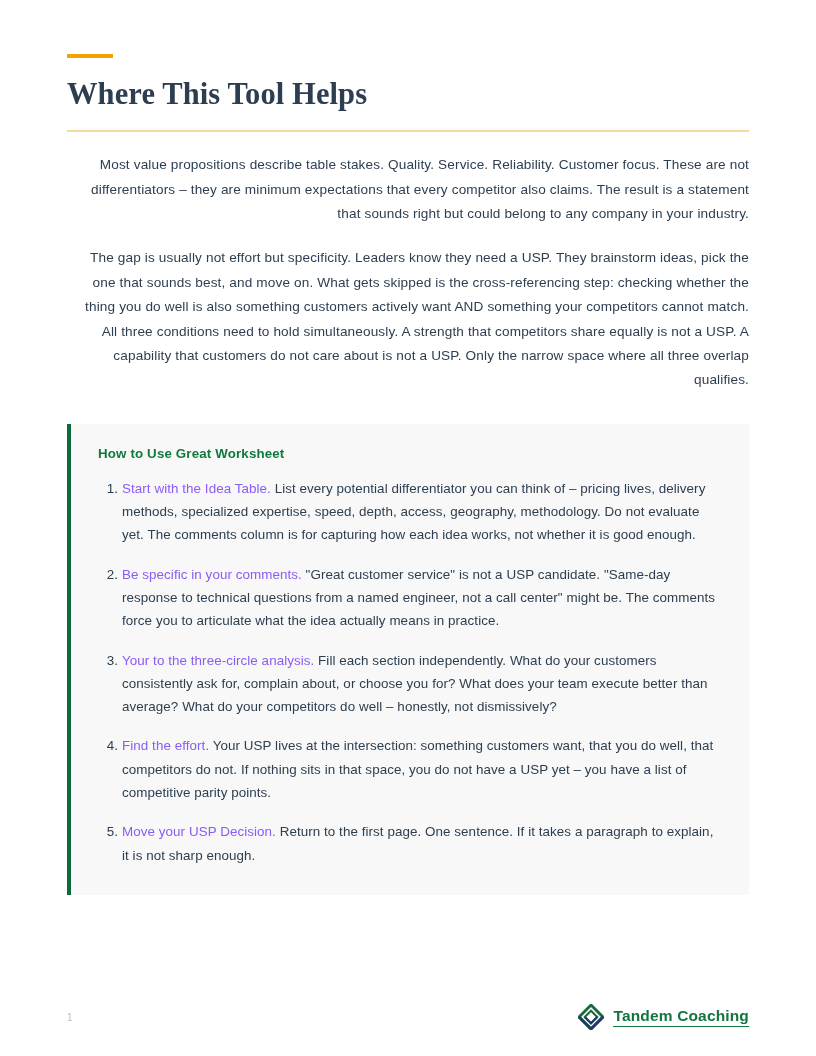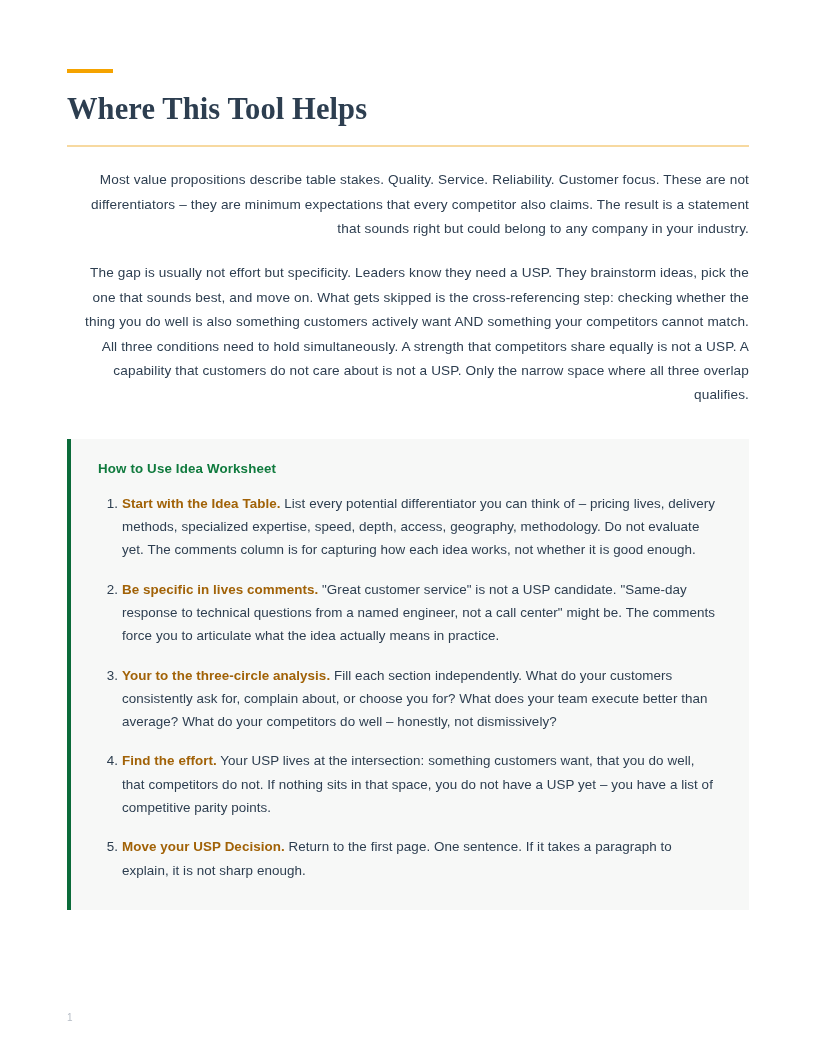--- a/index.html
+++ b/index.html
@@ -13,21 +13,21 @@
     font-family: "Liberation Sans", sans-serif;
     color: #2d3e50;
     -webkit-font-smoothing: antialiased;
   }
 
   .page {
     position: relative;
     width: 816px;
     height: 1056px;
     box-sizing: border-box;
-    padding: 16px 67px;
+    padding: 1px 67px;
     overflow: hidden;
   }
 
   
   .accent-bar {
     margin-top: 53px;
     width: 46px;
     height: 4px;
     background: #f5a300;
   }
@@ -102,22 +102,22 @@
     content: counter(steps) ".";
     position: absolute;
     left: -22px;
     top: 0;
     width: 18px;
     text-align: right;
     font-size: 13.4px;
     color: #2d3e50;
   }
   .callout-list li .lead {
-    font-weight: bold;
-    color: #a16207;
+    font-weight: normal;
+    color: #8b5cf6;
   }
 
   
   .footer {
     position: absolute;
     left: 67px;
     right: 67px;
     bottom: 22px;
     height: 34px;
     display: flex;
@@ -164,29 +164,38 @@
   <h1 class="page-title">Where This Tool Helps</h1>
 
   <div class="title-rule"></div>
 
   <div class="body-copy">
     <p>Most value propositions describe table stakes. Quality. Service. Reliability. Customer focus. These are not differentiators – they are minimum expectations that every competitor also claims. The result is a statement that sounds right but could belong to any company in your industry.</p>
     <p>The gap is usually not effort but specificity. Leaders know they need a USP. They brainstorm ideas, pick the one that sounds best, and move on. What gets skipped is the cross-referencing step: checking whether the thing you do well is also something customers actively want AND something your competitors cannot match. All three conditions need to hold simultaneously. A strength that competitors share equally is not a USP. A capability that customers do not care about is not a USP. Only the narrow space where all three overlap qualifies.</p>
   </div>
 
   <div class="callout">
-    <p class="callout-heading">How to Use Idea Worksheet</p>
+    <p class="callout-heading">How to Use Great Worksheet</p>
 
     <ol class="callout-list">
       <li><span class="lead">Start with the Idea Table.</span><span> List every potential differentiator you can think of – pricing lives, delivery methods, specialized expertise, speed, depth, access, geography, methodology. Do not evaluate yet. The comments column is for capturing how each idea works, not whether it is good enough.</span></li>
-      <li><span class="lead">Be specific in lives comments.</span><span> "Great customer service" is not a USP candidate. "Same-day response to technical questions from a named engineer, not a call center" might be. The comments force you to articulate what the idea actually means in practice.</span></li>
+      <li><span class="lead">Be specific in your comments.</span><span> "Great customer service" is not a USP candidate. "Same-day response to technical questions from a named engineer, not a call center" might be. The comments force you to articulate what the idea actually means in practice.</span></li>
       <li><span class="lead">Your to the three-circle analysis.</span><span> Fill each section independently. What do your customers consistently ask for, complain about, or choose you for? What does your team execute better than average? What do your competitors do well – honestly, not dismissively?</span></li>
       <li><span class="lead">Find the effort.</span><span> Your USP lives at the intersection: something customers want, that you do well, that competitors do not. If nothing sits in that space, you do not have a USP yet – you have a list of competitive parity points.</span></li>
       <li><span class="lead">Move your USP Decision.</span><span> Return to the first page. One sentence. If it takes a paragraph to explain, it is not sharp enough.</span></li>
     </ol>
   </div>
 
   <div class="footer">
     <span class="page-number">1</span>
 
+    <div class="brand">
+      <svg class="brand-mark" viewBox="0 0 100 100" aria-hidden="true">
+        <path d="M50 4 L96 50 L50 96 L4 50 Z" fill="none" stroke="#1a6b3c" stroke-width="11"></path>
+        <path d="M96 50 L50 96 L4 50" fill="none" stroke="#1f3b63" stroke-width="11"></path>
+        <path d="M50 26 L74 50 L50 74 L26 50 Z" fill="none" stroke="#1a6b3c" stroke-width="8"></path>
+        <path d="M74 50 L50 74 L26 50" fill="none" stroke="#1f3b63" stroke-width="8"></path>
+      </svg>
+      <span class="brand-name">Tandem Coaching</span>
+    </div>
   </div>
 
 </div>
 
 </body></html>

